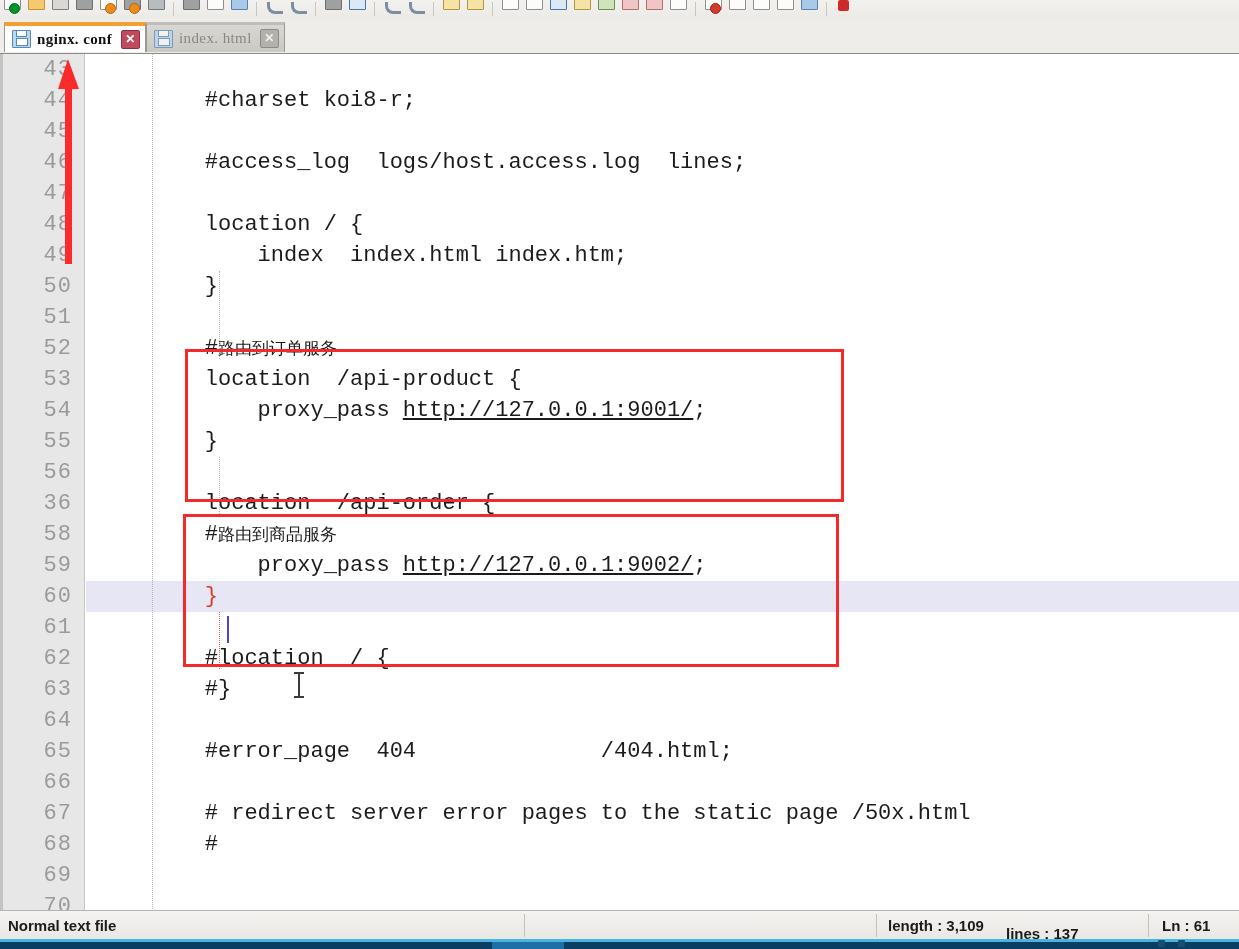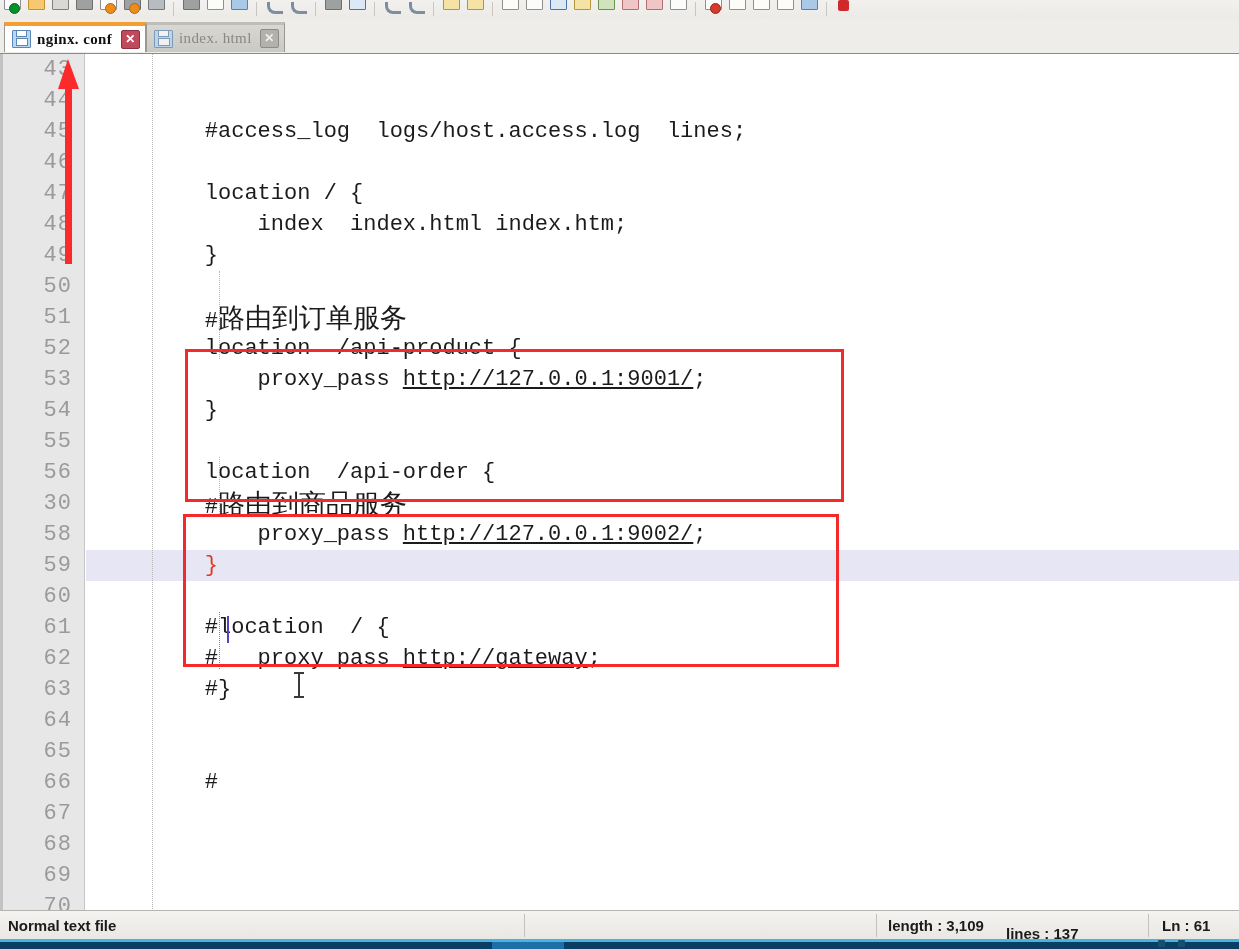--- a/index.html
+++ b/index.html
@@ -252,21 +252,21 @@
     left: 66px; top: 0;
     white-space: pre;
   }
   .kw-red { color: #e03a1f; }
   .url {
     text-decoration: underline;
     color: #1b1b1b;
   }
   .cjk {
     font-family: "DejaVu Sans", "Liberation Sans", sans-serif;
-    font-size: 27px;
+    font-size: 17px;
   }
 
   
   .iguide {
     position: absolute;
     width: 0;
     border-left: 1px dotted #b5b5b5;
   }
   .iguide.red { border-left: 1px dotted #e06552; }
 
@@ -373,62 +373,64 @@
           <div class="row"><span class="ln">47</span></div>
           <div class="row"><span class="ln">48</span></div>
           <div class="row"><span class="ln">49</span></div>
           <div class="row"><span class="ln">50</span></div>
           <div class="row"><span class="ln">51</span></div>
           <div class="row"><span class="ln">52</span></div>
           <div class="row"><span class="ln">53</span></div>
           <div class="row"><span class="ln">54</span></div>
           <div class="row"><span class="ln">55</span></div>
           <div class="row"><span class="ln">56</span></div>
-          <div class="row"><span class="ln">30</span></div>
+          <div class="row"><span class="ln">36</span></div>
           <div class="row"><span class="ln">58</span></div>
           <div class="row"><span class="ln">59</span></div>
           <div class="row"><span class="ln">60</span></div>
           <div class="row current"><span class="ln">61</span></div>
           <div class="row"><span class="ln">62</span></div>
           <div class="row"><span class="ln">63</span></div>
           <div class="row"><span class="ln">64</span></div>
           <div class="row"><span class="ln">65</span></div>
           <div class="row"><span class="ln">66</span></div>
           <div class="row"><span class="ln">67</span></div>
           <div class="row"><span class="ln">68</span></div>
           <div class="row"><span class="ln">69</span></div>
           <div class="row"><span class="ln">70</span></div>
         </div>
     </div>
 
     <div class="code-area">
       <div class="rows" id="code-rows">
           <div class="row"><span class="code-text"></span></div>
+          <div class="row"><span class="code-text">    #charset koi8-r;</span></div>
           <div class="row"><span class="code-text"></span></div>
           <div class="row"><span class="code-text">    #access_log  logs/host.access.log  lines;</span></div>
           <div class="row"><span class="code-text"></span></div>
           <div class="row"><span class="code-text">    location / {</span></div>
           <div class="row"><span class="code-text">        index  index.html index.htm;</span></div>
           <div class="row"><span class="code-text">    }</span></div>
           <div class="row"><span class="code-text"></span></div>
           <div class="row"><span class="code-text">    #<span class="cjk">路由到订单服务</span></span></div>
           <div class="row"><span class="code-text">    location  /api-product {</span></div>
           <div class="row"><span class="code-text">        proxy_pass <span class="url">http://127.0.0.1:9001/</span>;</span></div>
           <div class="row"><span class="code-text">    }</span></div>
           <div class="row"><span class="code-text"></span></div>
           <div class="row"><span class="code-text">    location  /api-order<span class="kw-red"> </span>{</span></div>
           <div class="row"><span class="code-text">    #<span class="cjk">路由到商品服务</span></span></div>
           <div class="row"><span class="code-text">        proxy_pass <span class="url">http://127.0.0.1:9002/</span>;</span></div>
           <div class="row current"><span class="code-text">    <span class="kw-red">}</span></span></div>
           <div class="row"><span class="code-text"></span></div>
           <div class="row"><span class="code-text">    #location  / {</span></div>
-          <div class="row"><span class="code-text">    #   proxy_pass <span class="url">http://gateway</span>;</span></div>
           <div class="row"><span class="code-text">    #}</span></div>
           <div class="row"><span class="code-text"></span></div>
-          <div class="row"><span class="code-text"></span></div>
+          <div class="row"><span class="code-text">    #error_page  404              /404.html;</span></div>
+          <div class="row"><span class="code-text"></span></div>
+          <div class="row"><span class="code-text">    # redirect server error pages to the static page /50x.html</span></div>
           <div class="row"><span class="code-text">    #</span></div>
         </div>
 
       <div class="iguide" style="left:66px; top:0px; height:857px;"></div>
       <div class="iguide" style="left:133px; top:217px; height:88px;"></div>
       <div class="iguide" style="left:133px; top:403px; height:57px;"></div>
       <div class="iguide red" style="left:133px; top:558px; height:57px;"></div>
 
       <div style="position:absolute; left:141px; top:562px; width:2px; height:27px; background:#5a3fc0; z-index:15;"></div>
 

